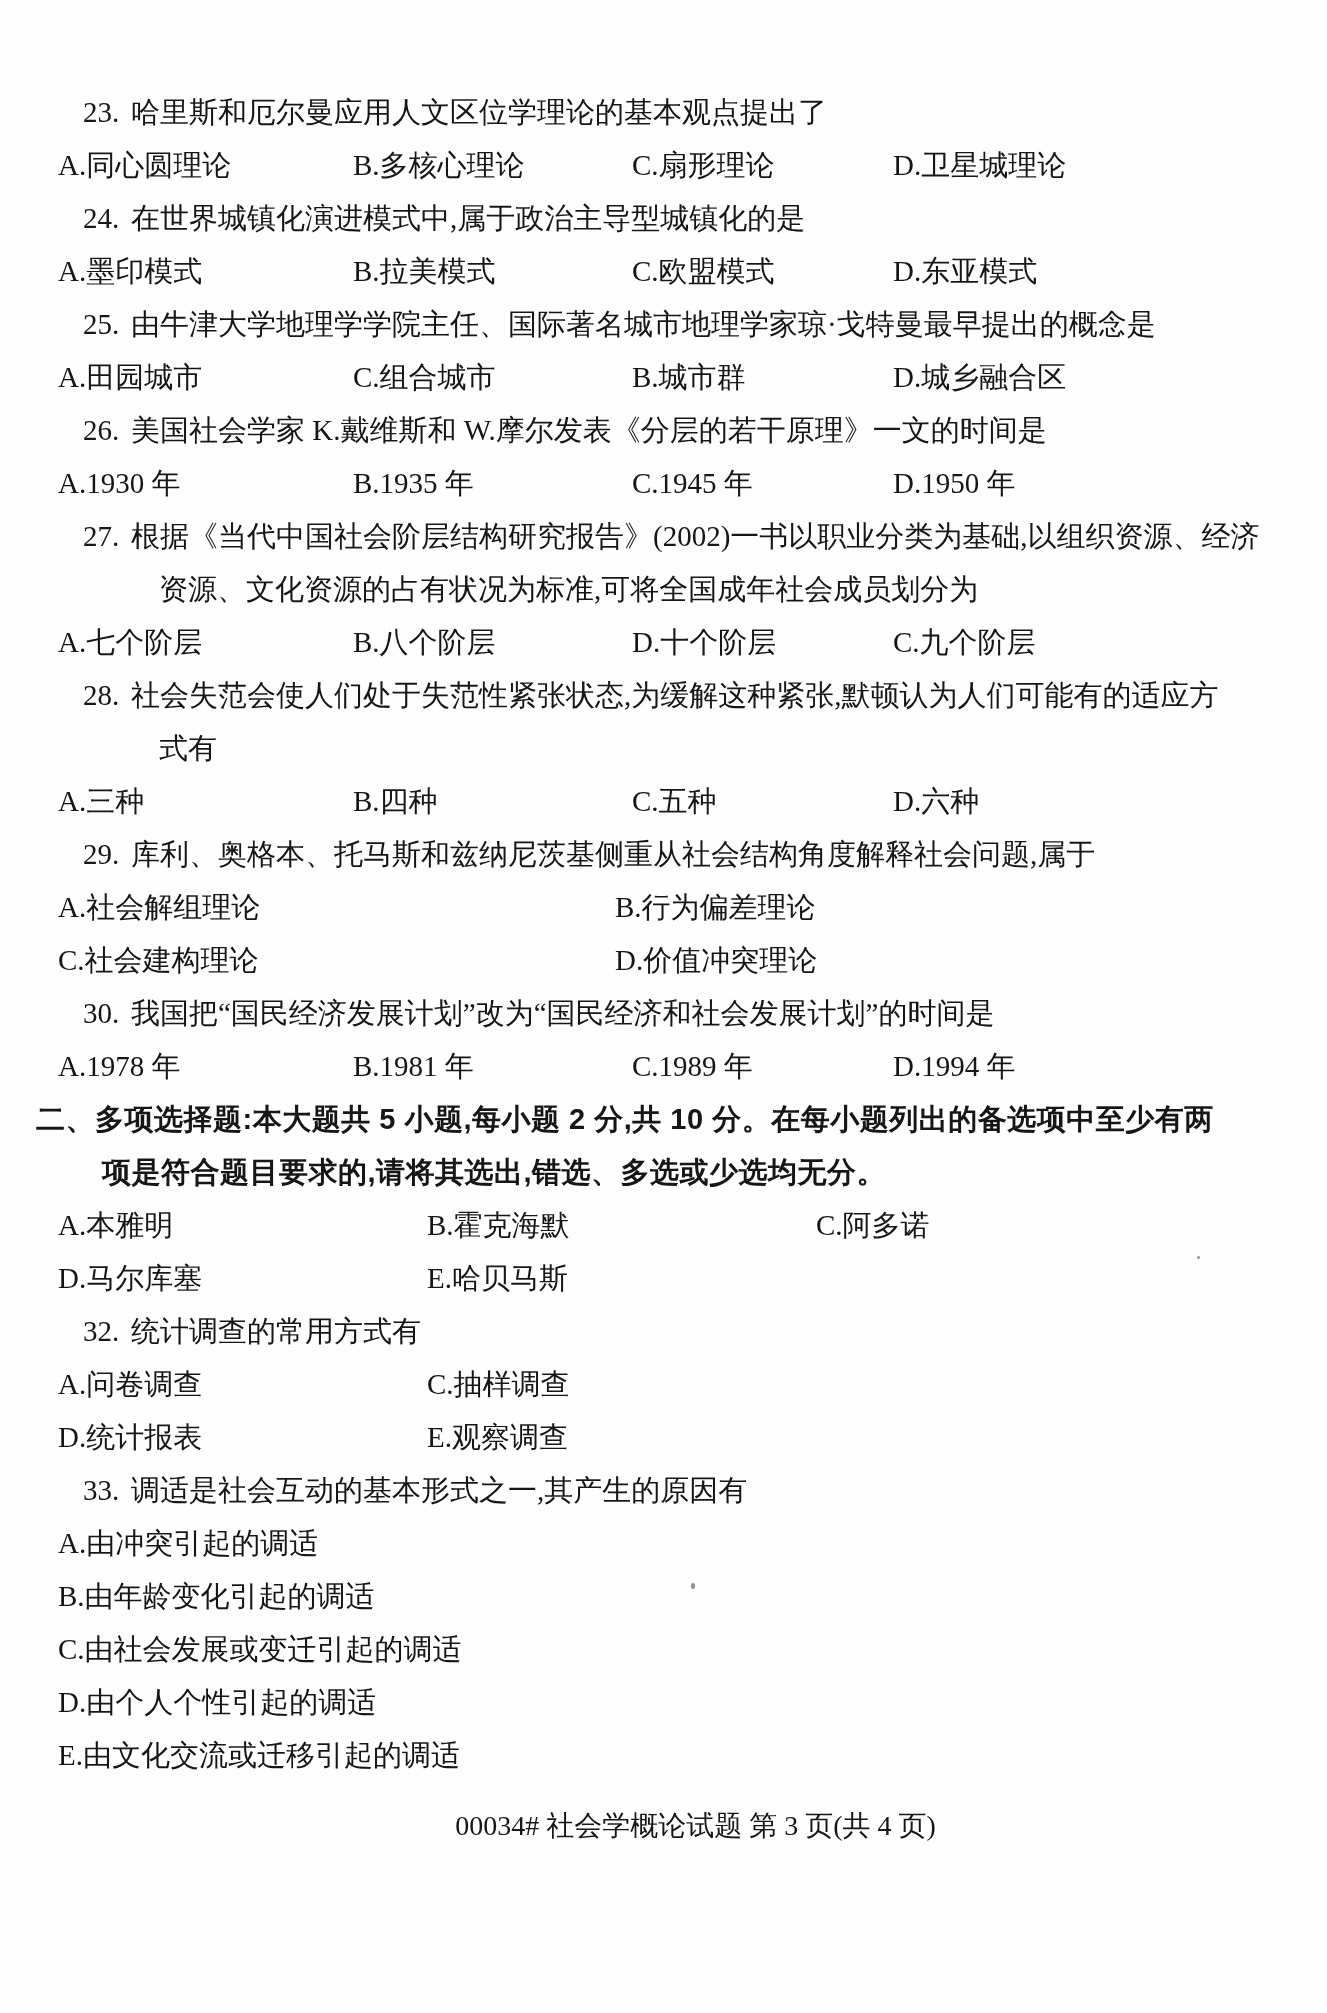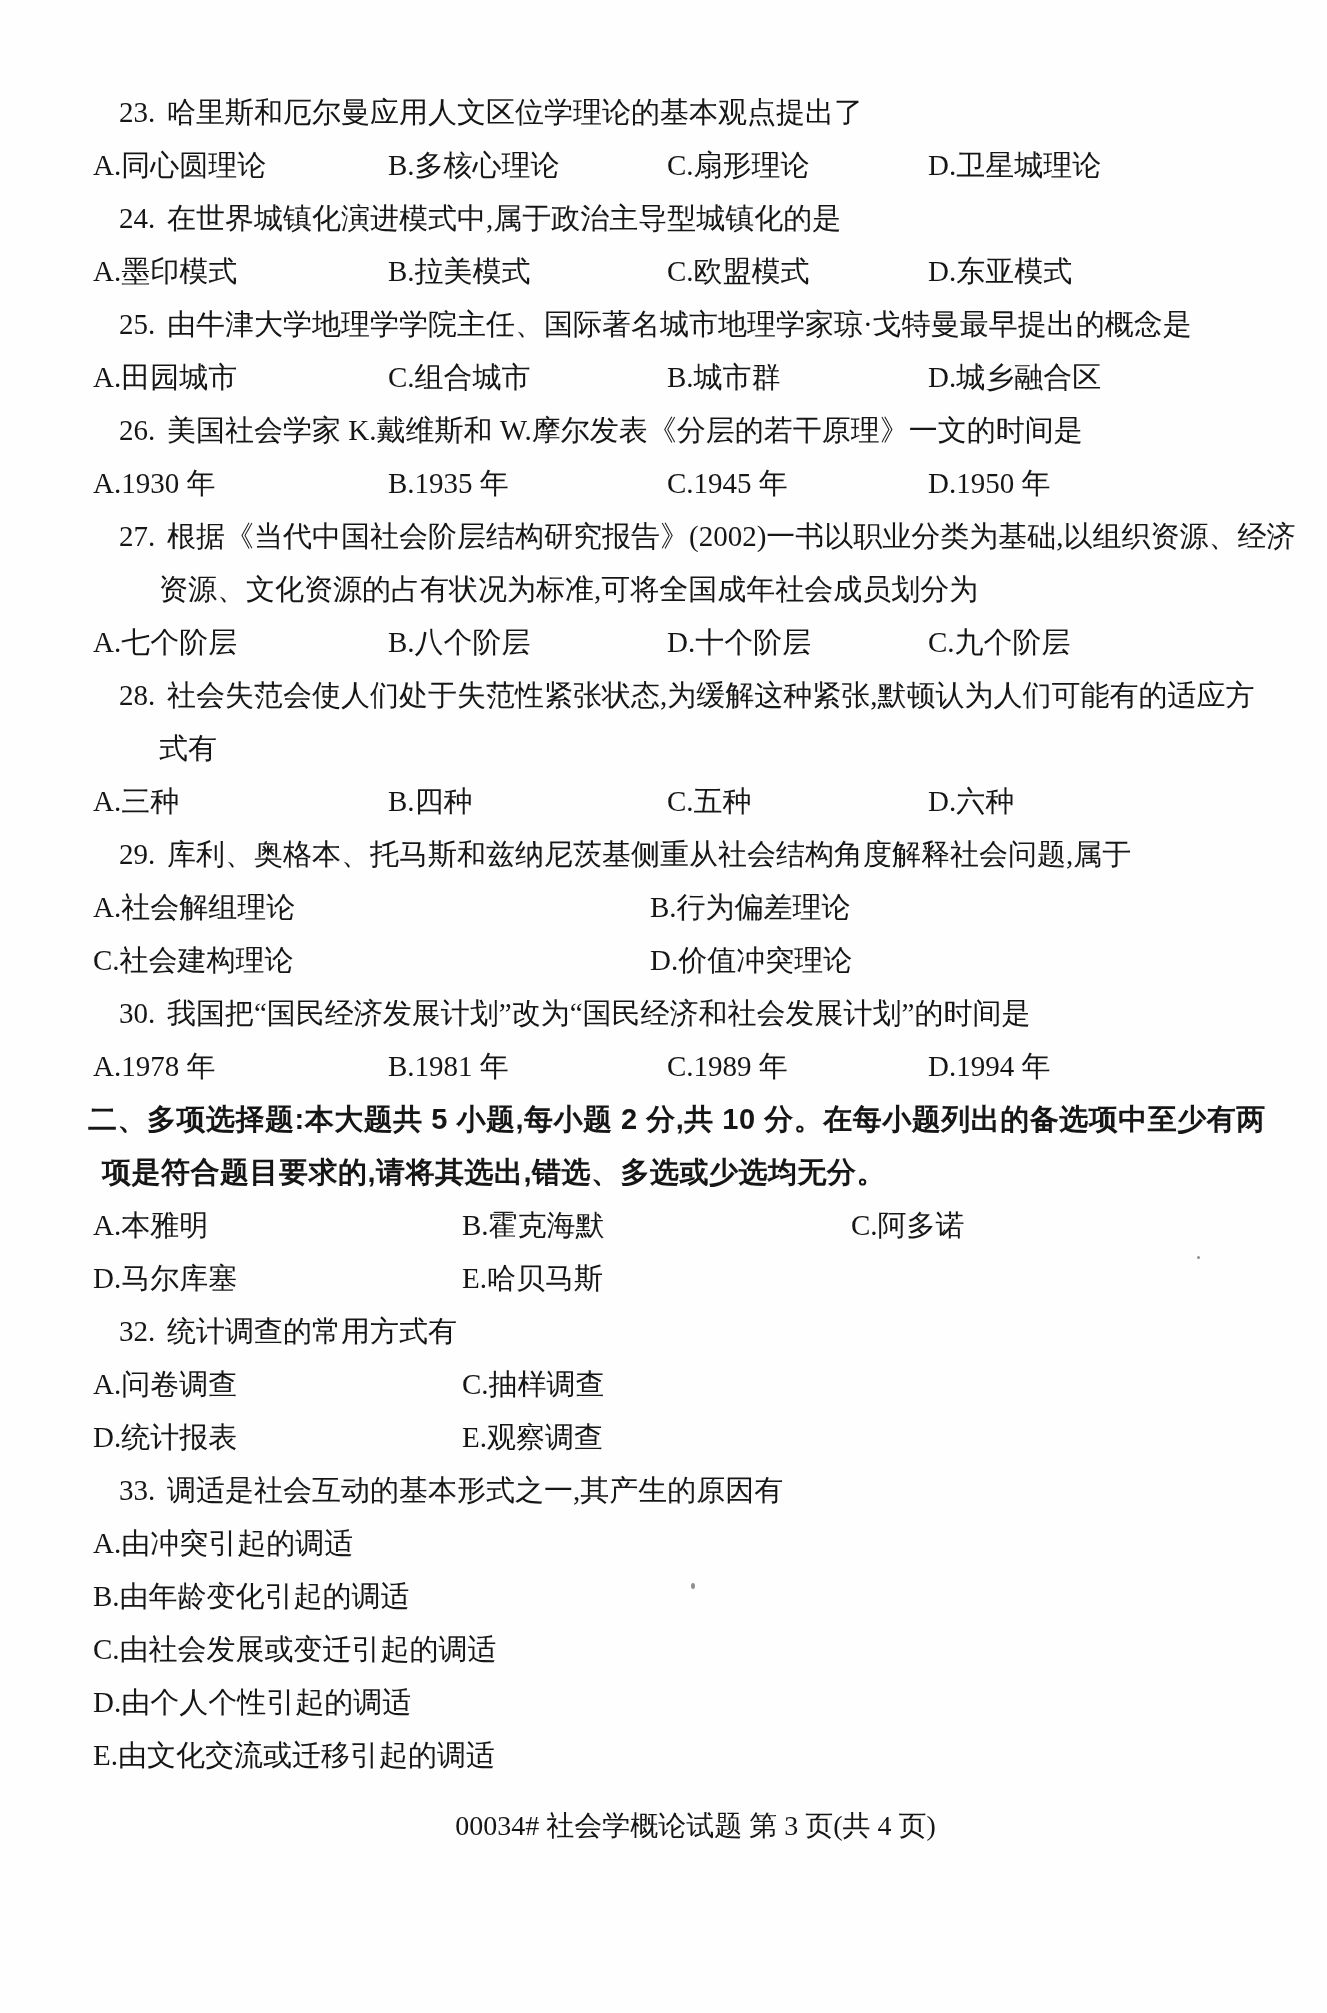--- a/index.html
+++ b/index.html
@@ -9,36 +9,36 @@
     position:relative;
     width:1327px; height:2013px;
     background:#fefefe;
     color:#161616;
     font-size:29px;
     padding-top:86px;
     overflow:hidden;
   }
   .row { height:53px; line-height:53px; white-space:nowrap; }
   
-  .qline1 { padding-left:83px;margin-left:36px; }
+  .qline1 { padding-left:83px; }
   .qline1 .qnum { display:inline-block; min-width:48px; }
   
   .qline2 { padding-left:133px;margin-left:26px; }
-  .opts { padding-left:93px; display:grid; }
+  .opts { padding-left:58px; display:grid; }
   .opts4 { grid-template-columns:295px 279px 261px auto; }
   .opts2 { grid-template-columns:557px auto; }
   .opts3 { grid-template-columns:369px 389px auto; }
   .opts1 { grid-template-columns:auto; }
   
   .hline1, .hline2 {
     font-family:"Liberation Sans","DejaVu Sans",sans-serif;
     font-weight:700;
     letter-spacing:0.5px;
   }
-  .hline1 { padding-left:88px; }
+  .hline1 { padding-left:36px; }
   .hline2 { padding-left:102px; }
   .footer {
     margin-top:17px;
     height:53px; line-height:53px;
     text-align:center;
     font-size:28px;
     position:relative; left:32px;
     white-space:nowrap;
   }
   .speck { position:absolute; background:#8f8f8f; border-radius:50%; }

